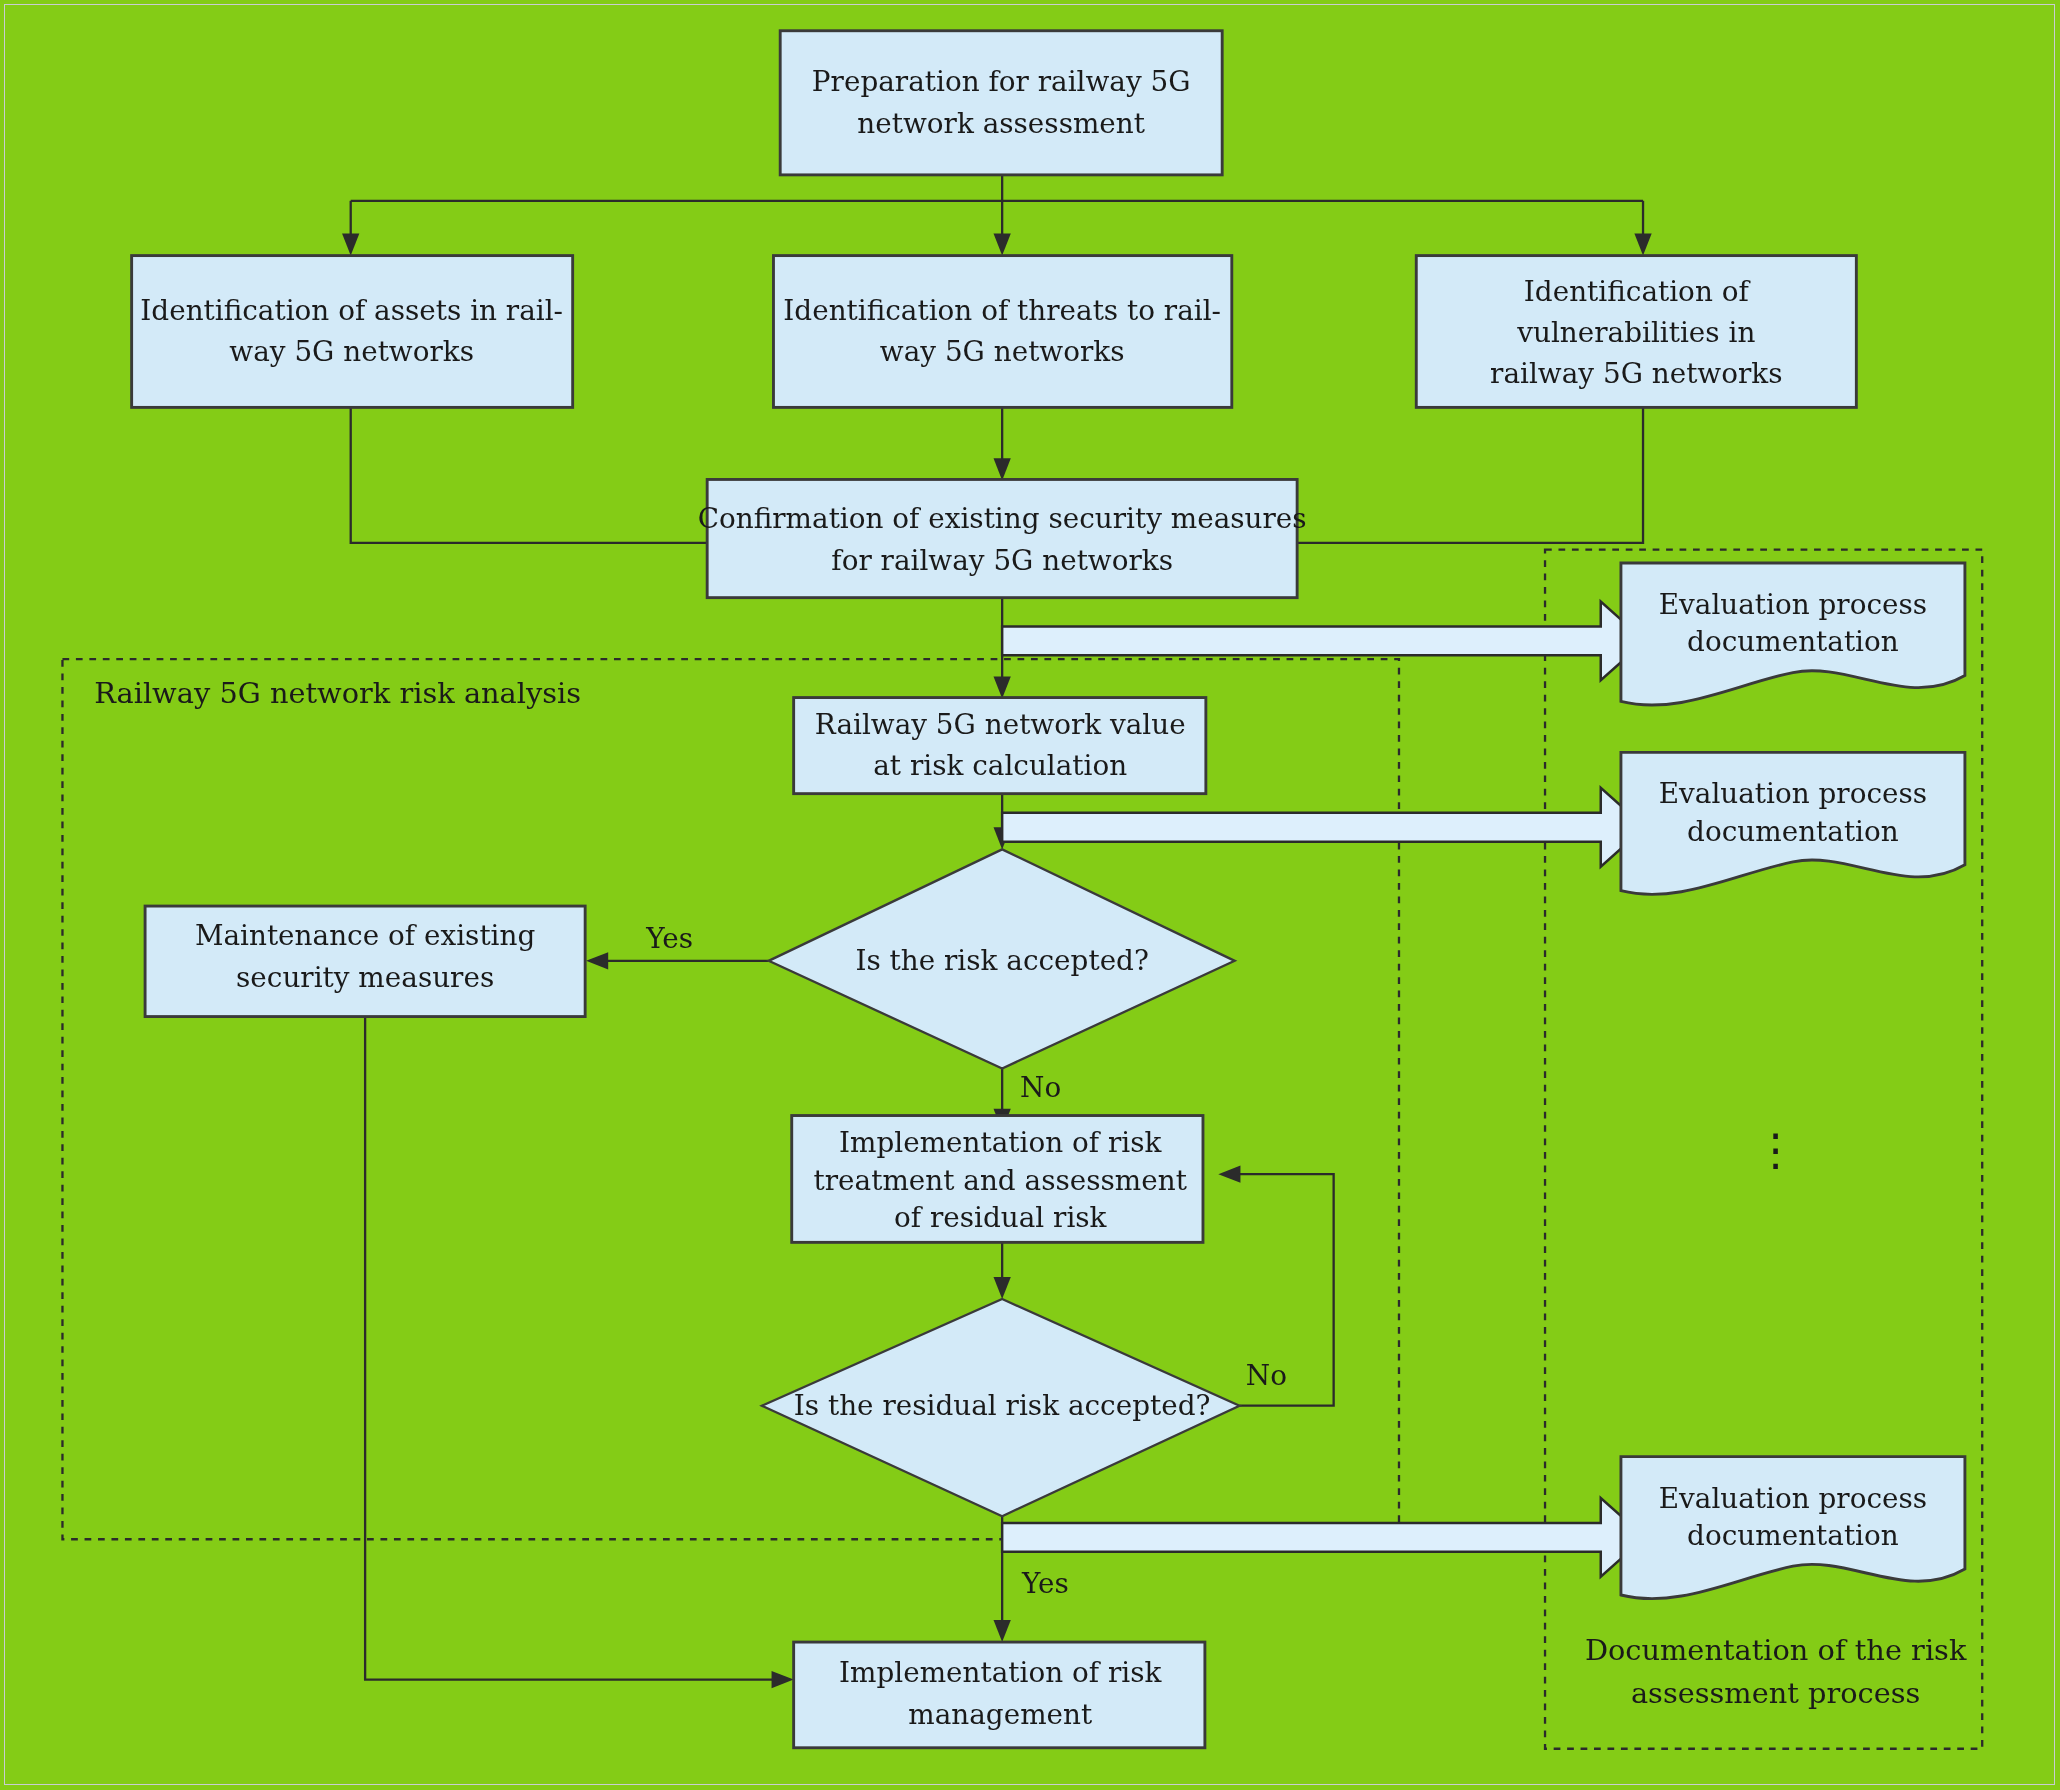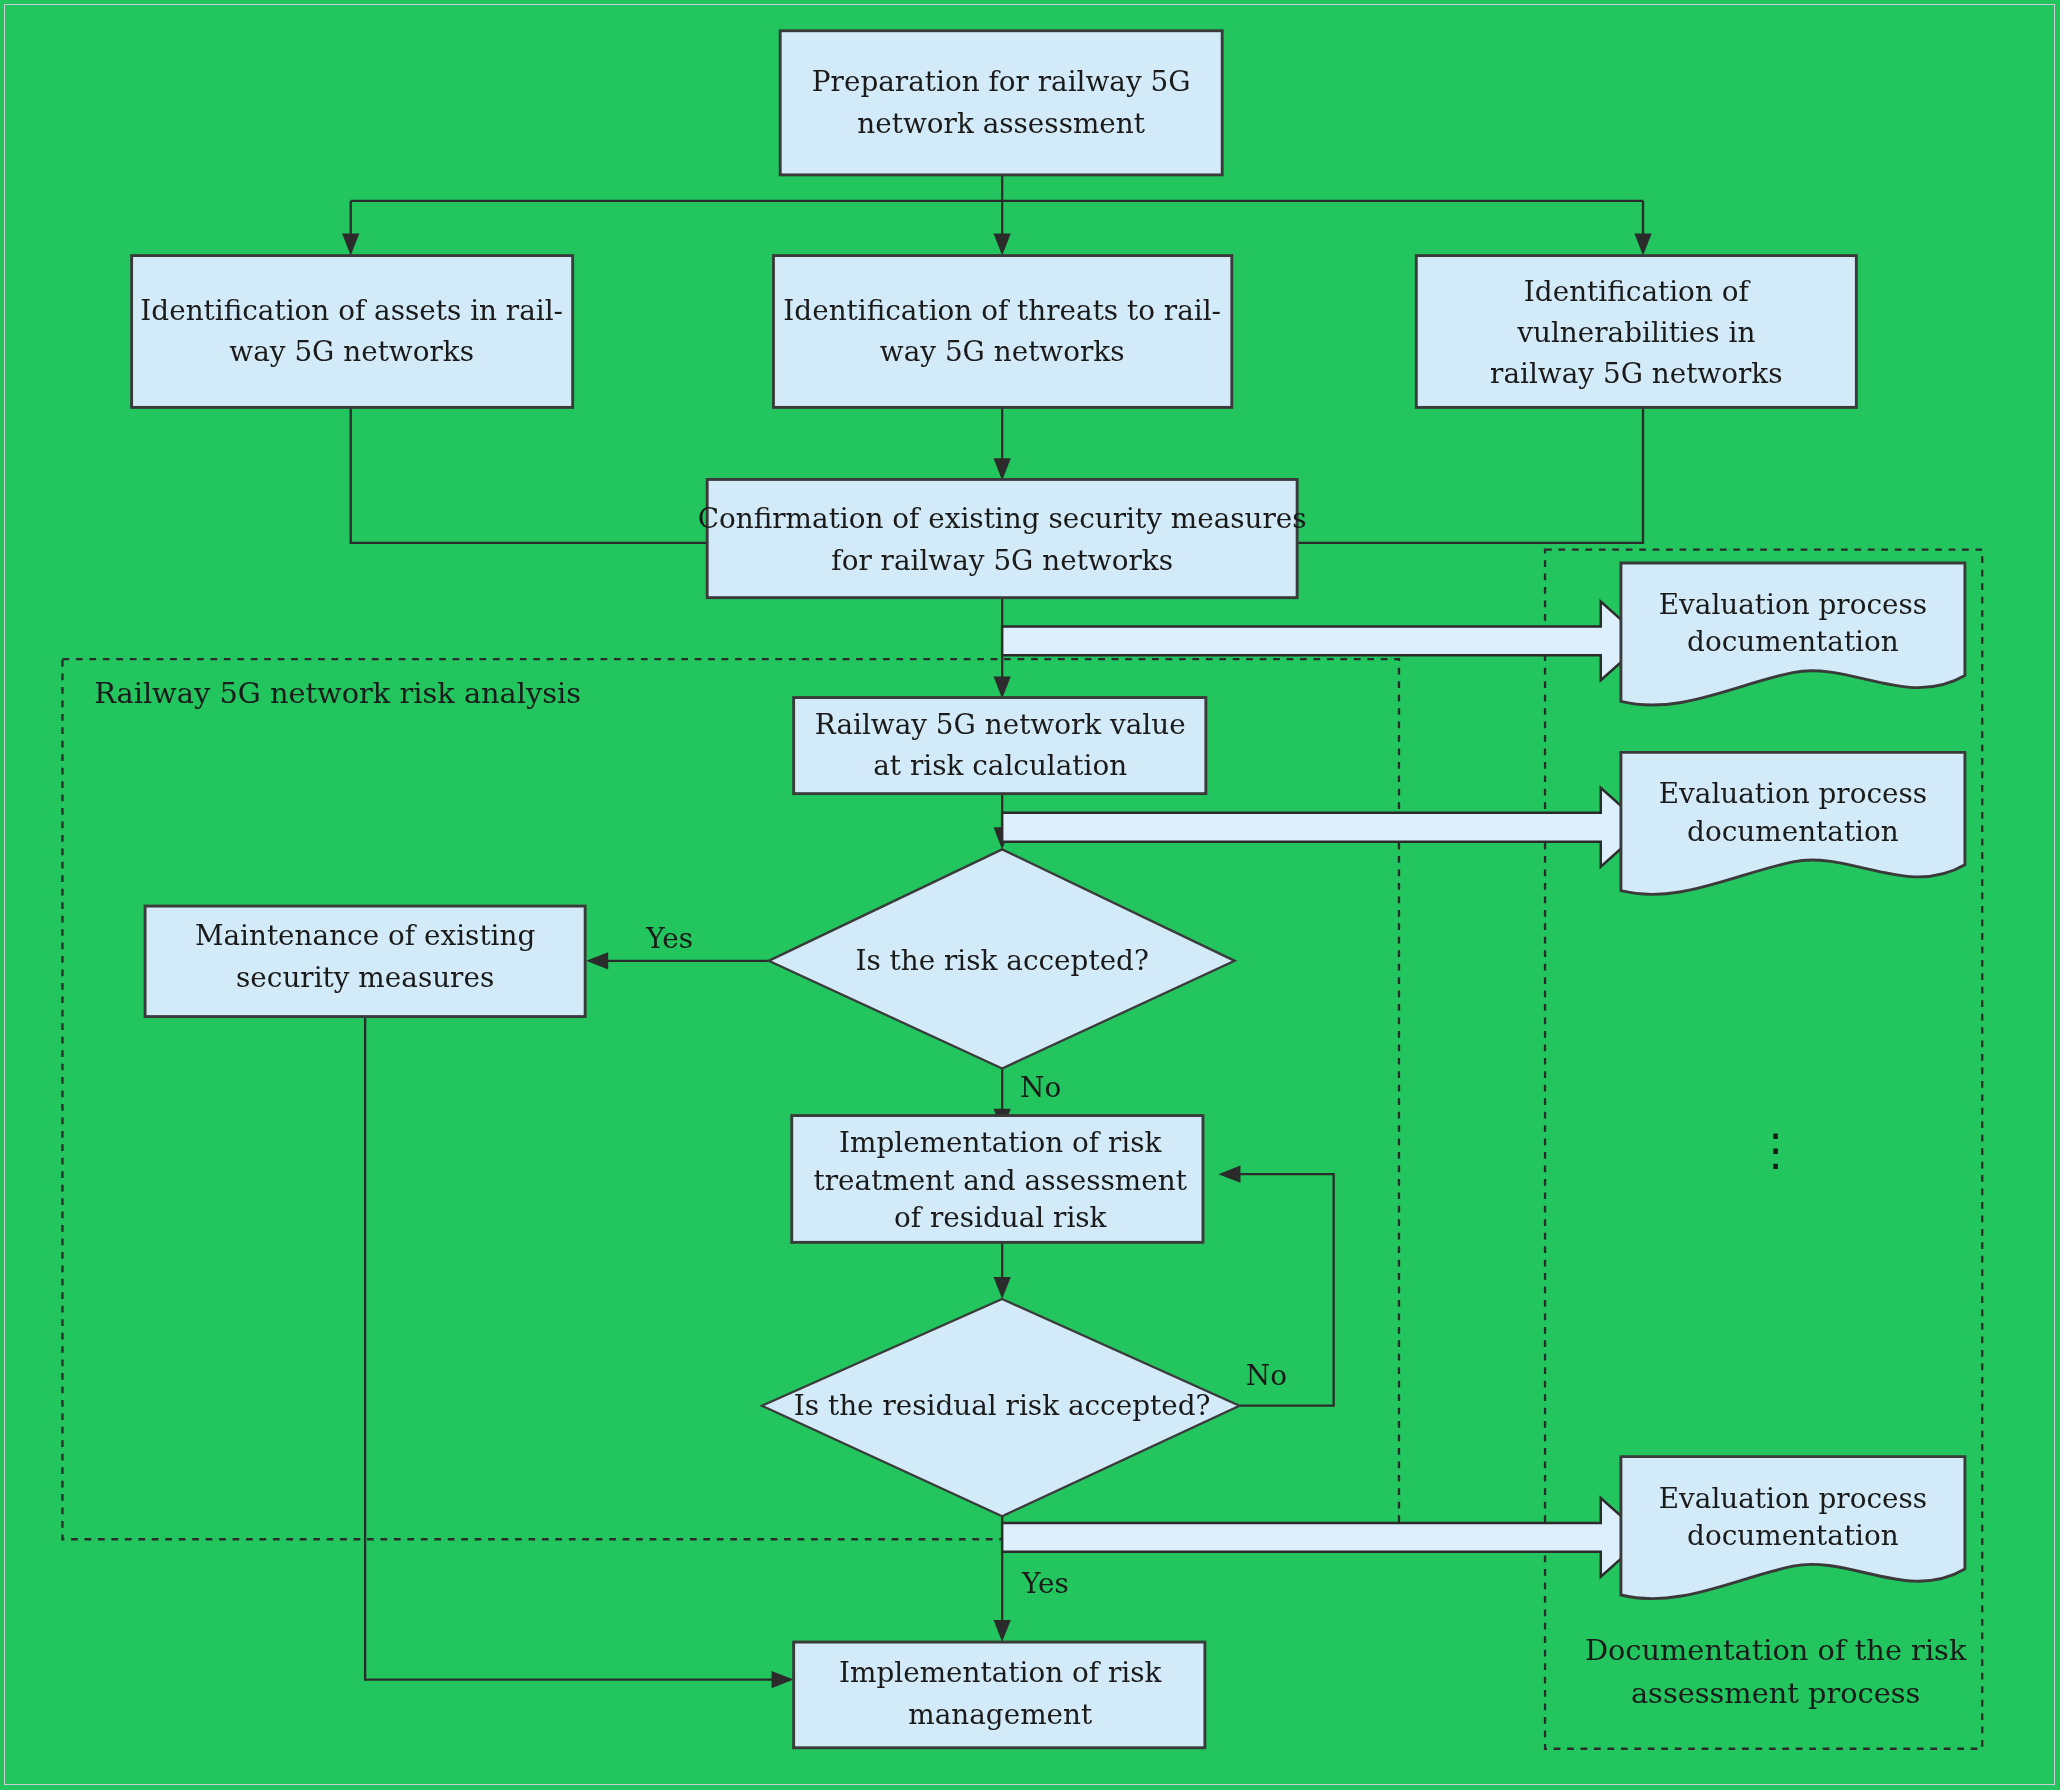--- a/index.html
+++ b/index.html
@@ -7,21 +7,21 @@
     padding: 0;
     background: #ffffff;
   }
   body {
     font-family: "DejaVu Serif", "Liberation Serif", serif;
   }
   #canvas {
     position: relative;
     width: 2061px;
     height: 1791px;
-    background: #22c55e;
+    background: #84cc16;
     overflow: hidden;
   }
   #frame {
     position: absolute;
     left: 3.8px;
     top: 3.8px;
     width: 2051px;
     height: 1781px;
     border: 1.4px solid #c9ccd1;
     box-sizing: border-box;

